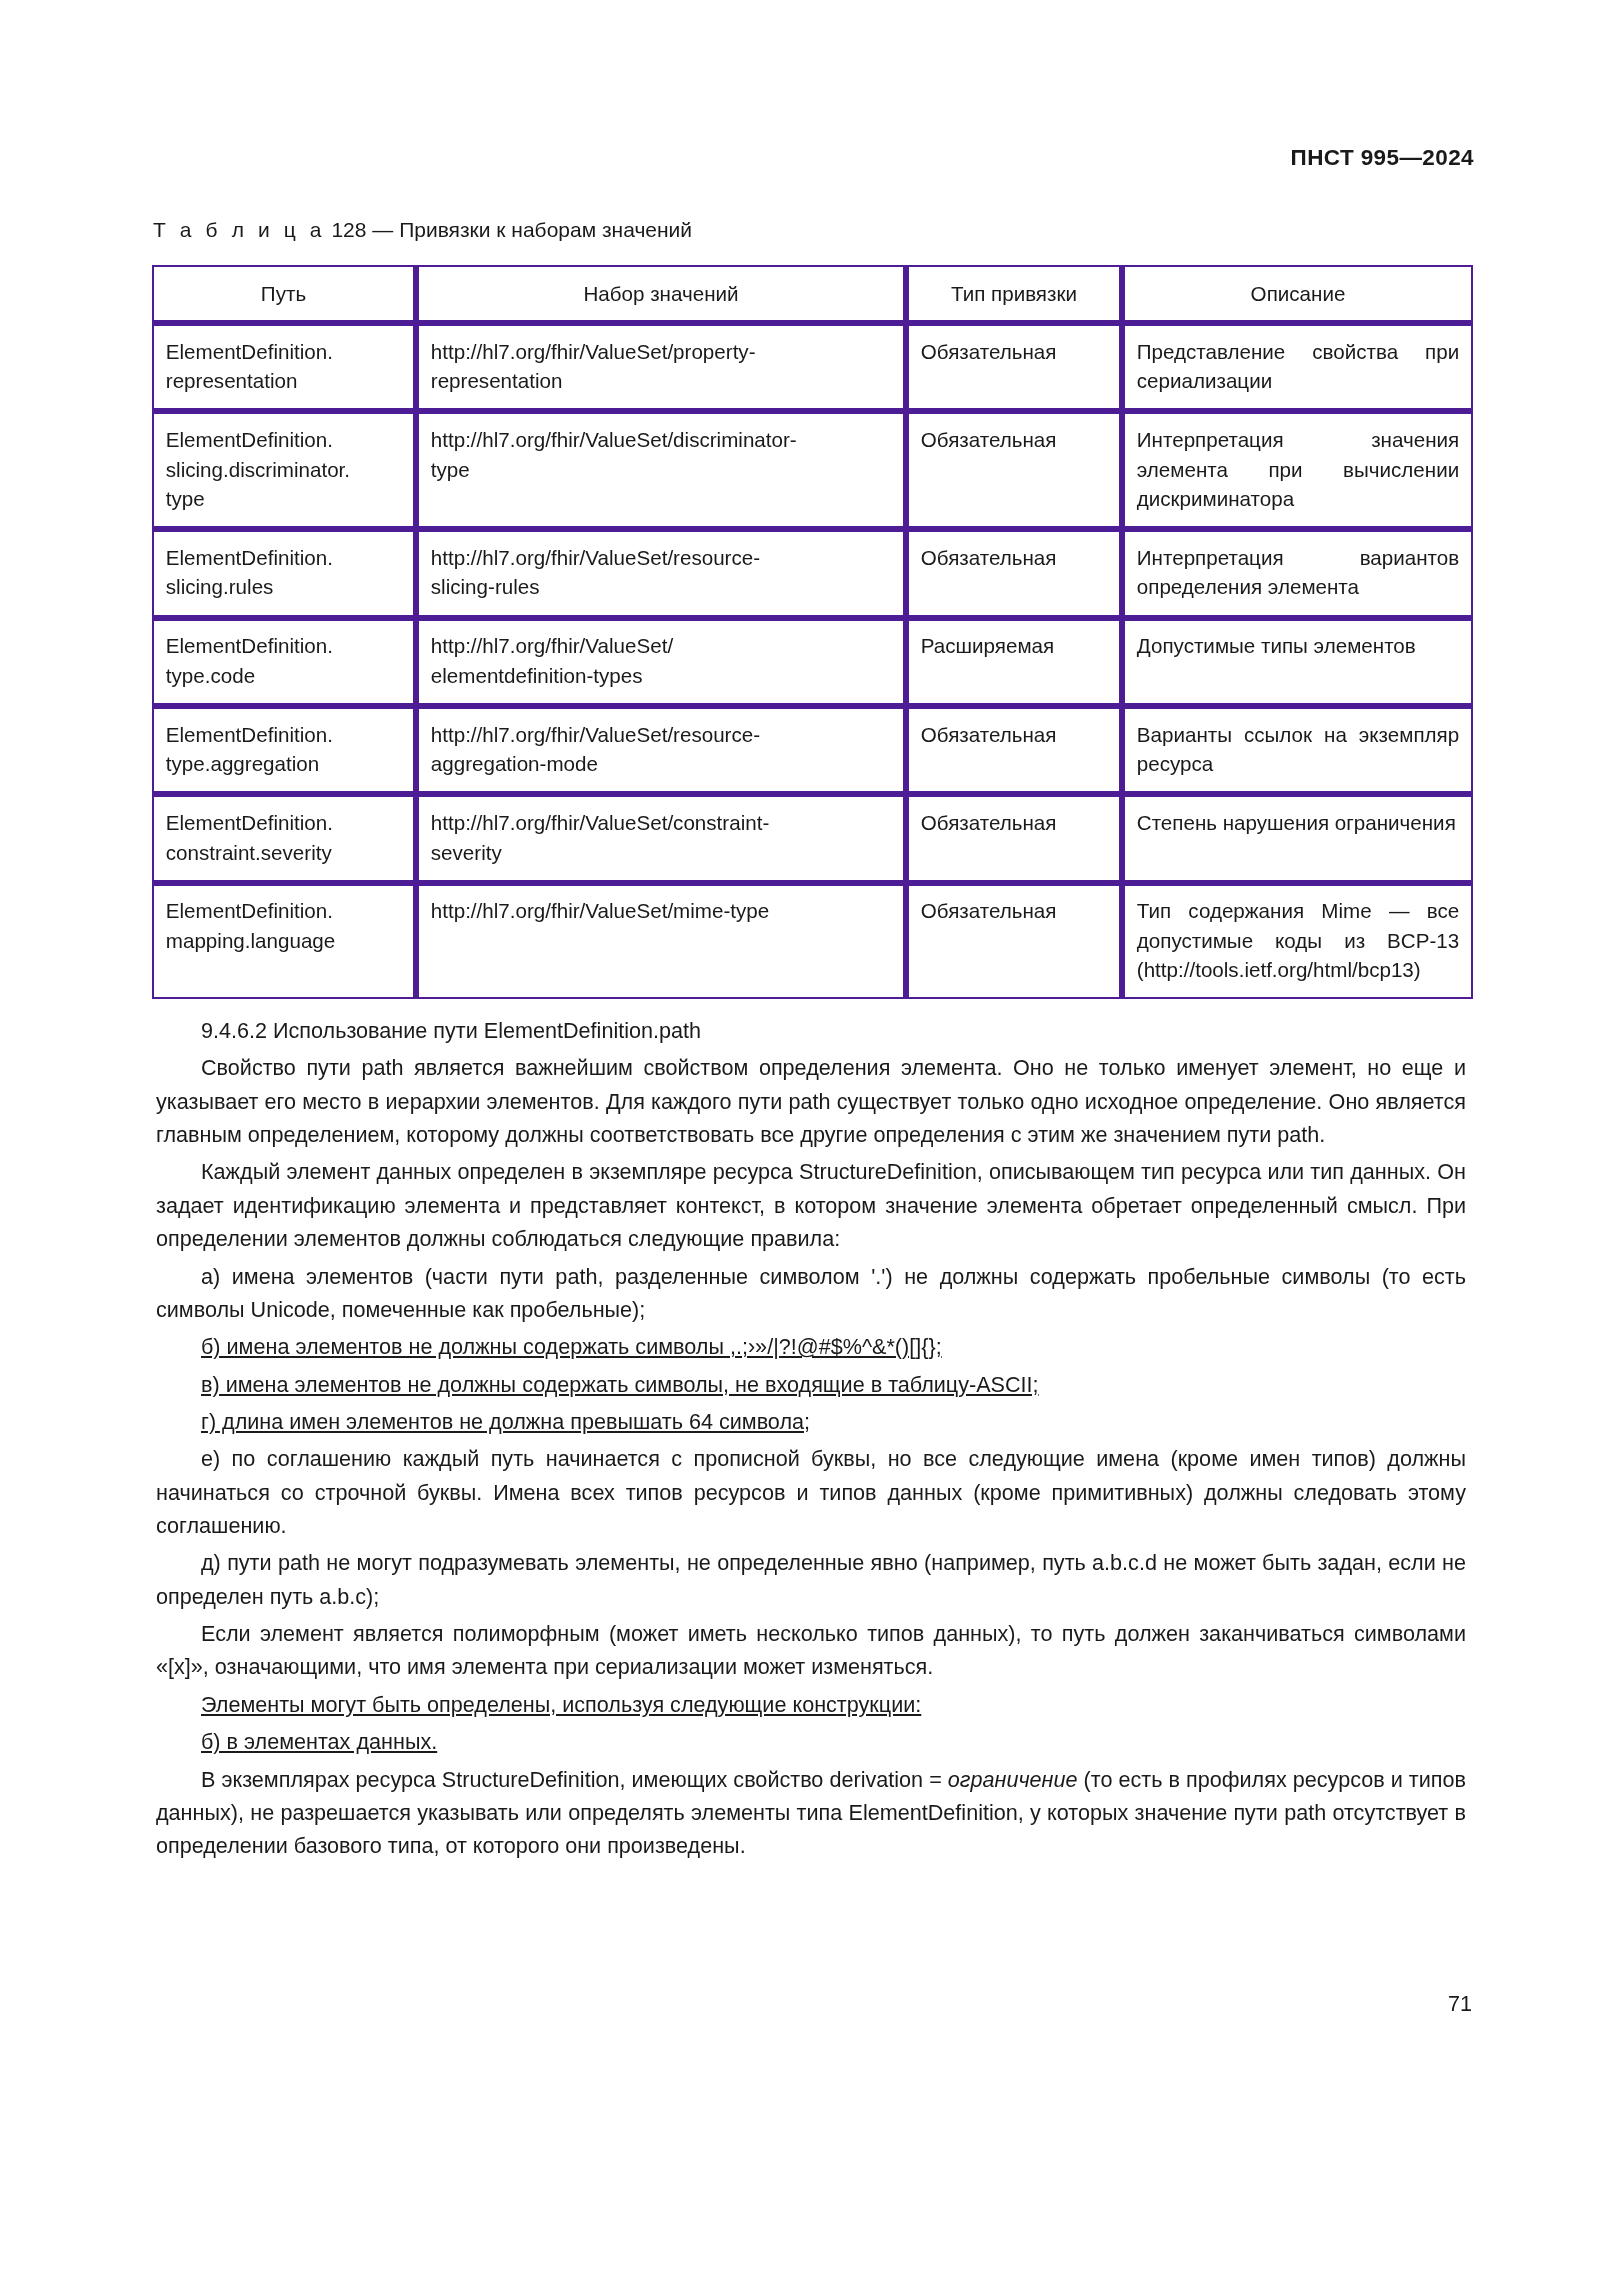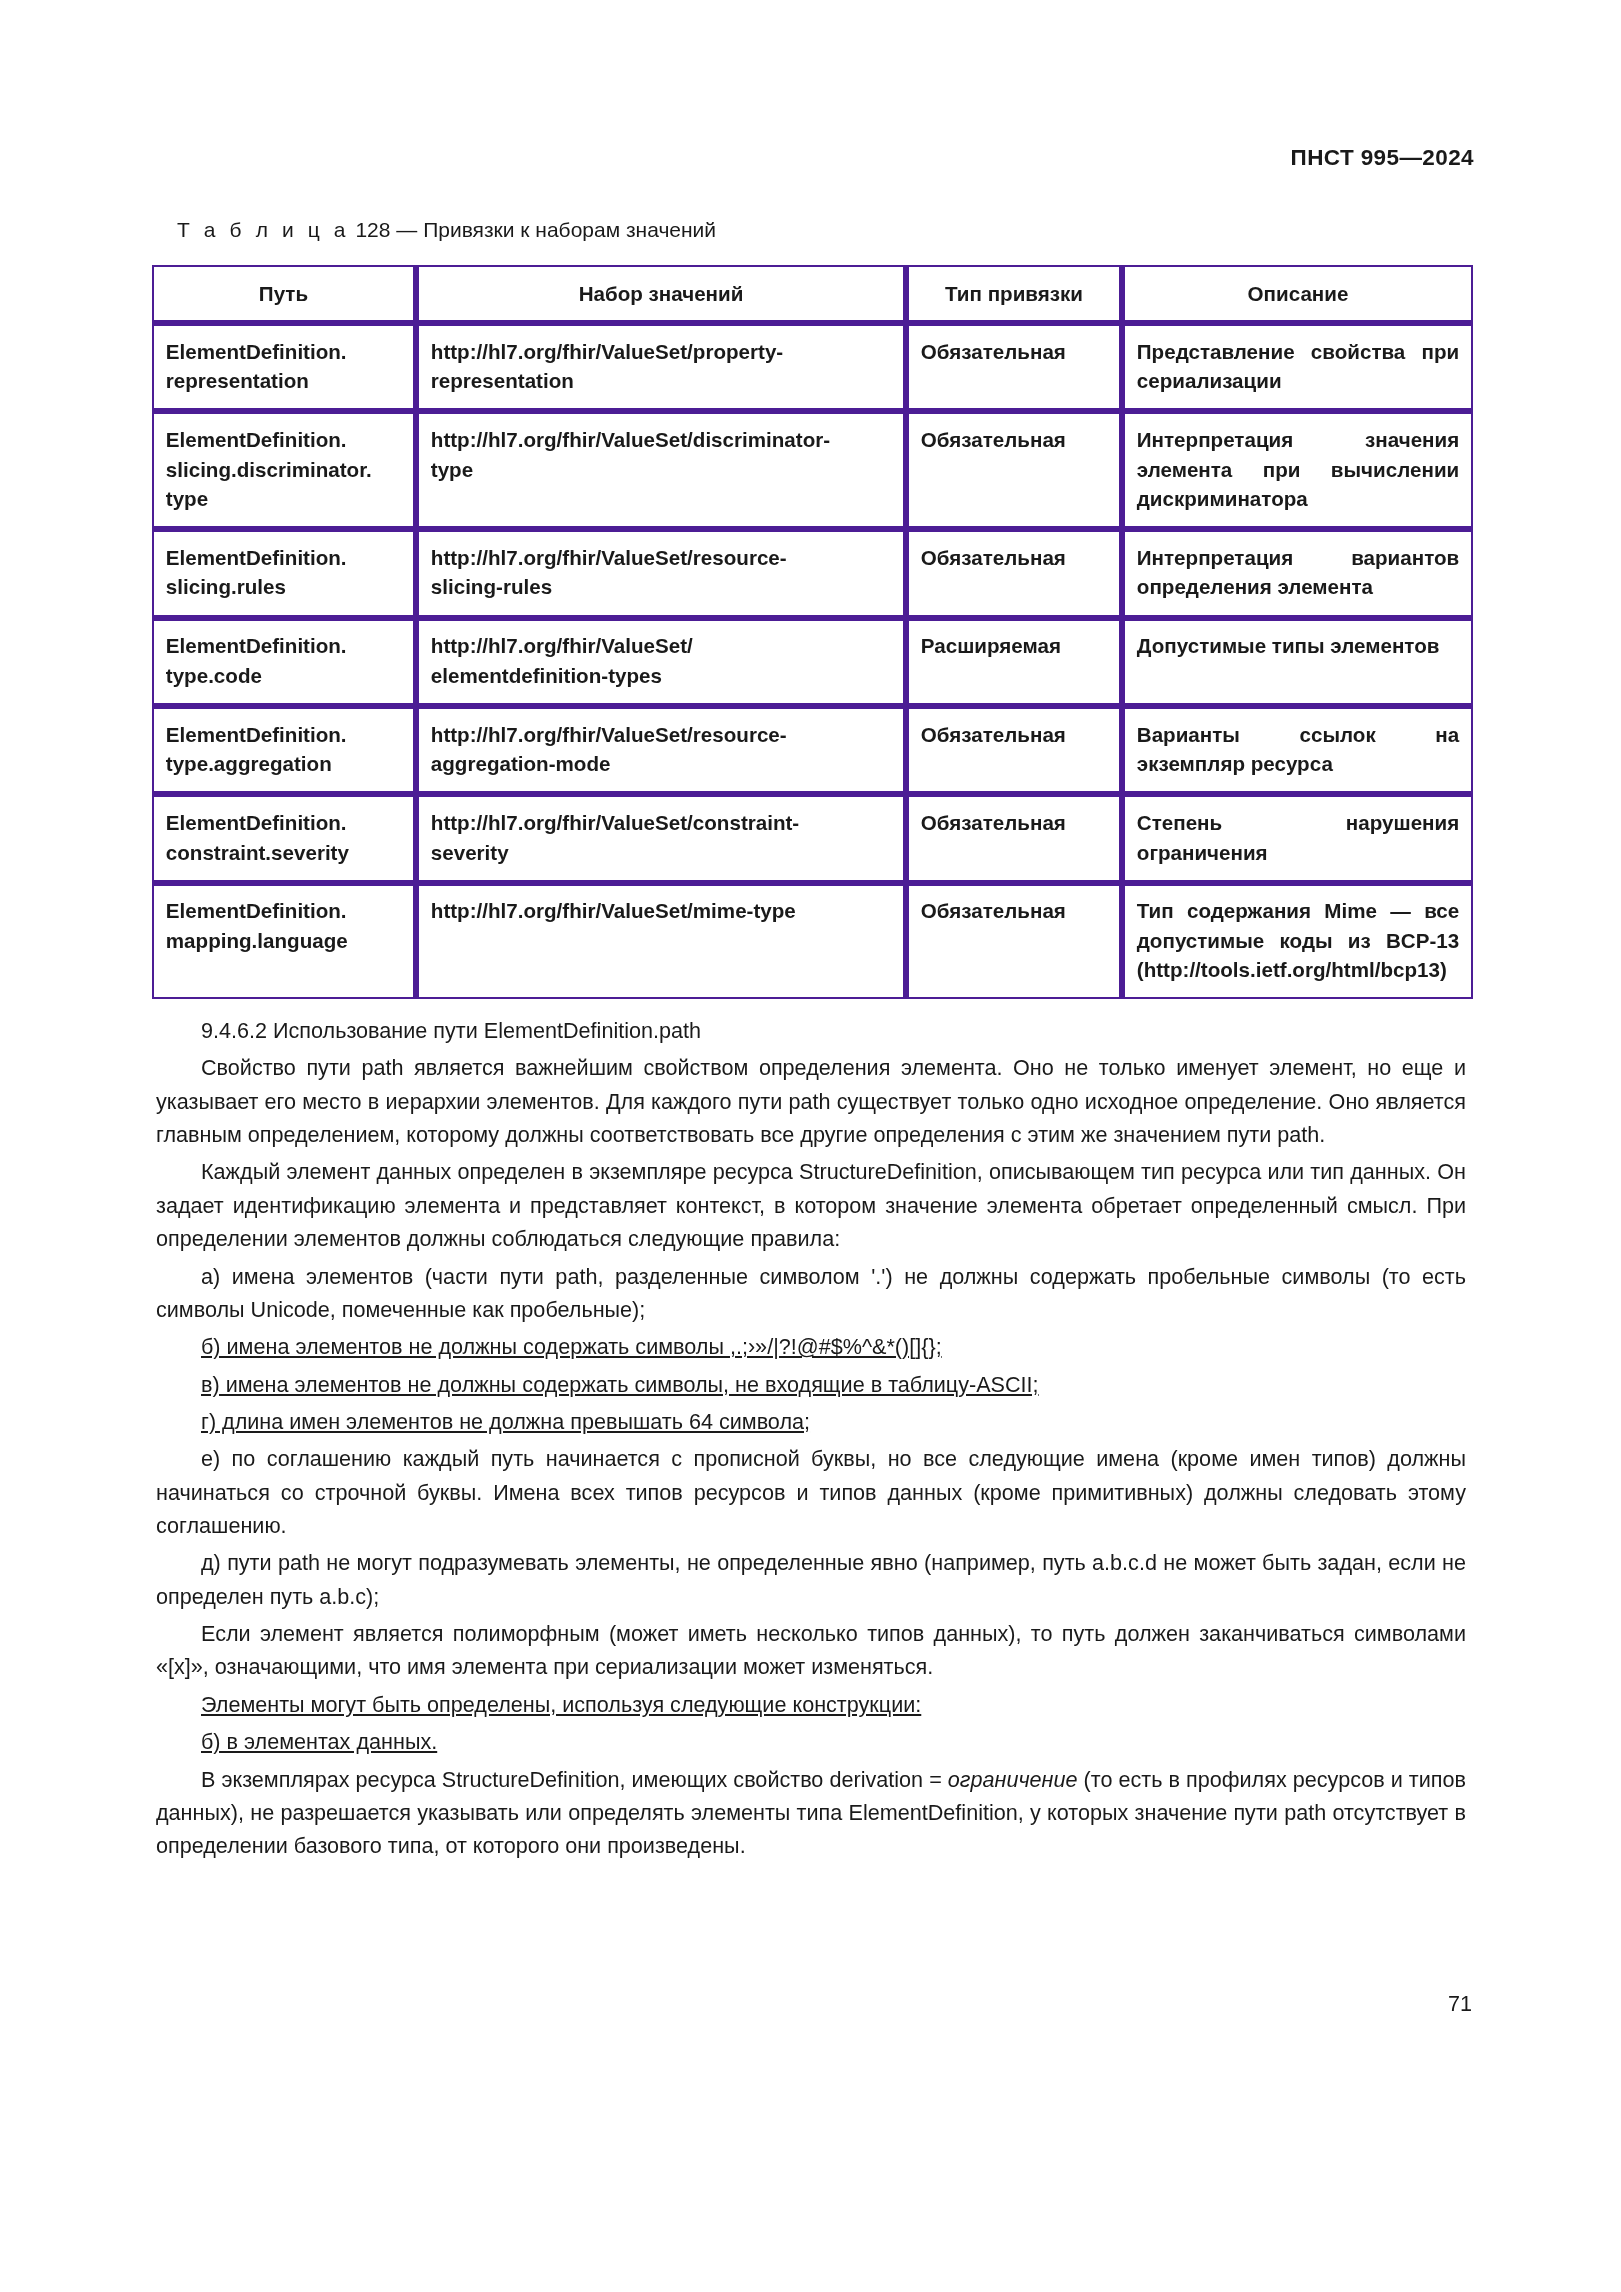--- a/index.html
+++ b/index.html
@@ -35,21 +35,20 @@
     white-space: nowrap;
   }
 
   
   .table-caption {
     position: absolute;
     left: 153px;
     top: 218px;
     font-size: 21px;
     white-space: nowrap;
-    margin-left: 24px;
   }
   .table-caption .spaced {
     letter-spacing: 4.1px;
   }
 
   
   .bindings-table {
     position: absolute;
     left: 152px;
     top: 265px;
@@ -62,21 +61,21 @@
   .bindings-table col.c-vs    { width: 490px; }
   .bindings-table col.c-bind  { width: 216px; }
   .bindings-table col.c-desc  { width: 350px; }
 
   .bindings-table th,
   .bindings-table td {
     border: 6px solid #4c1d95;
     vertical-align: top;
     padding: 10.8px 11.8px 12.7px 11.8px;
     line-height: 1.43;
-    font-weight: bold;
+    font-weight: normal;
   }
   .bindings-table thead th {
     text-align: center;
     padding-top: 11.8px;
     padding-bottom: 11.8px;
     border-bottom-width: 2px;
   }
   .bindings-table tbody td.desc {
     text-align: justify;
     text-justify: inter-word;

